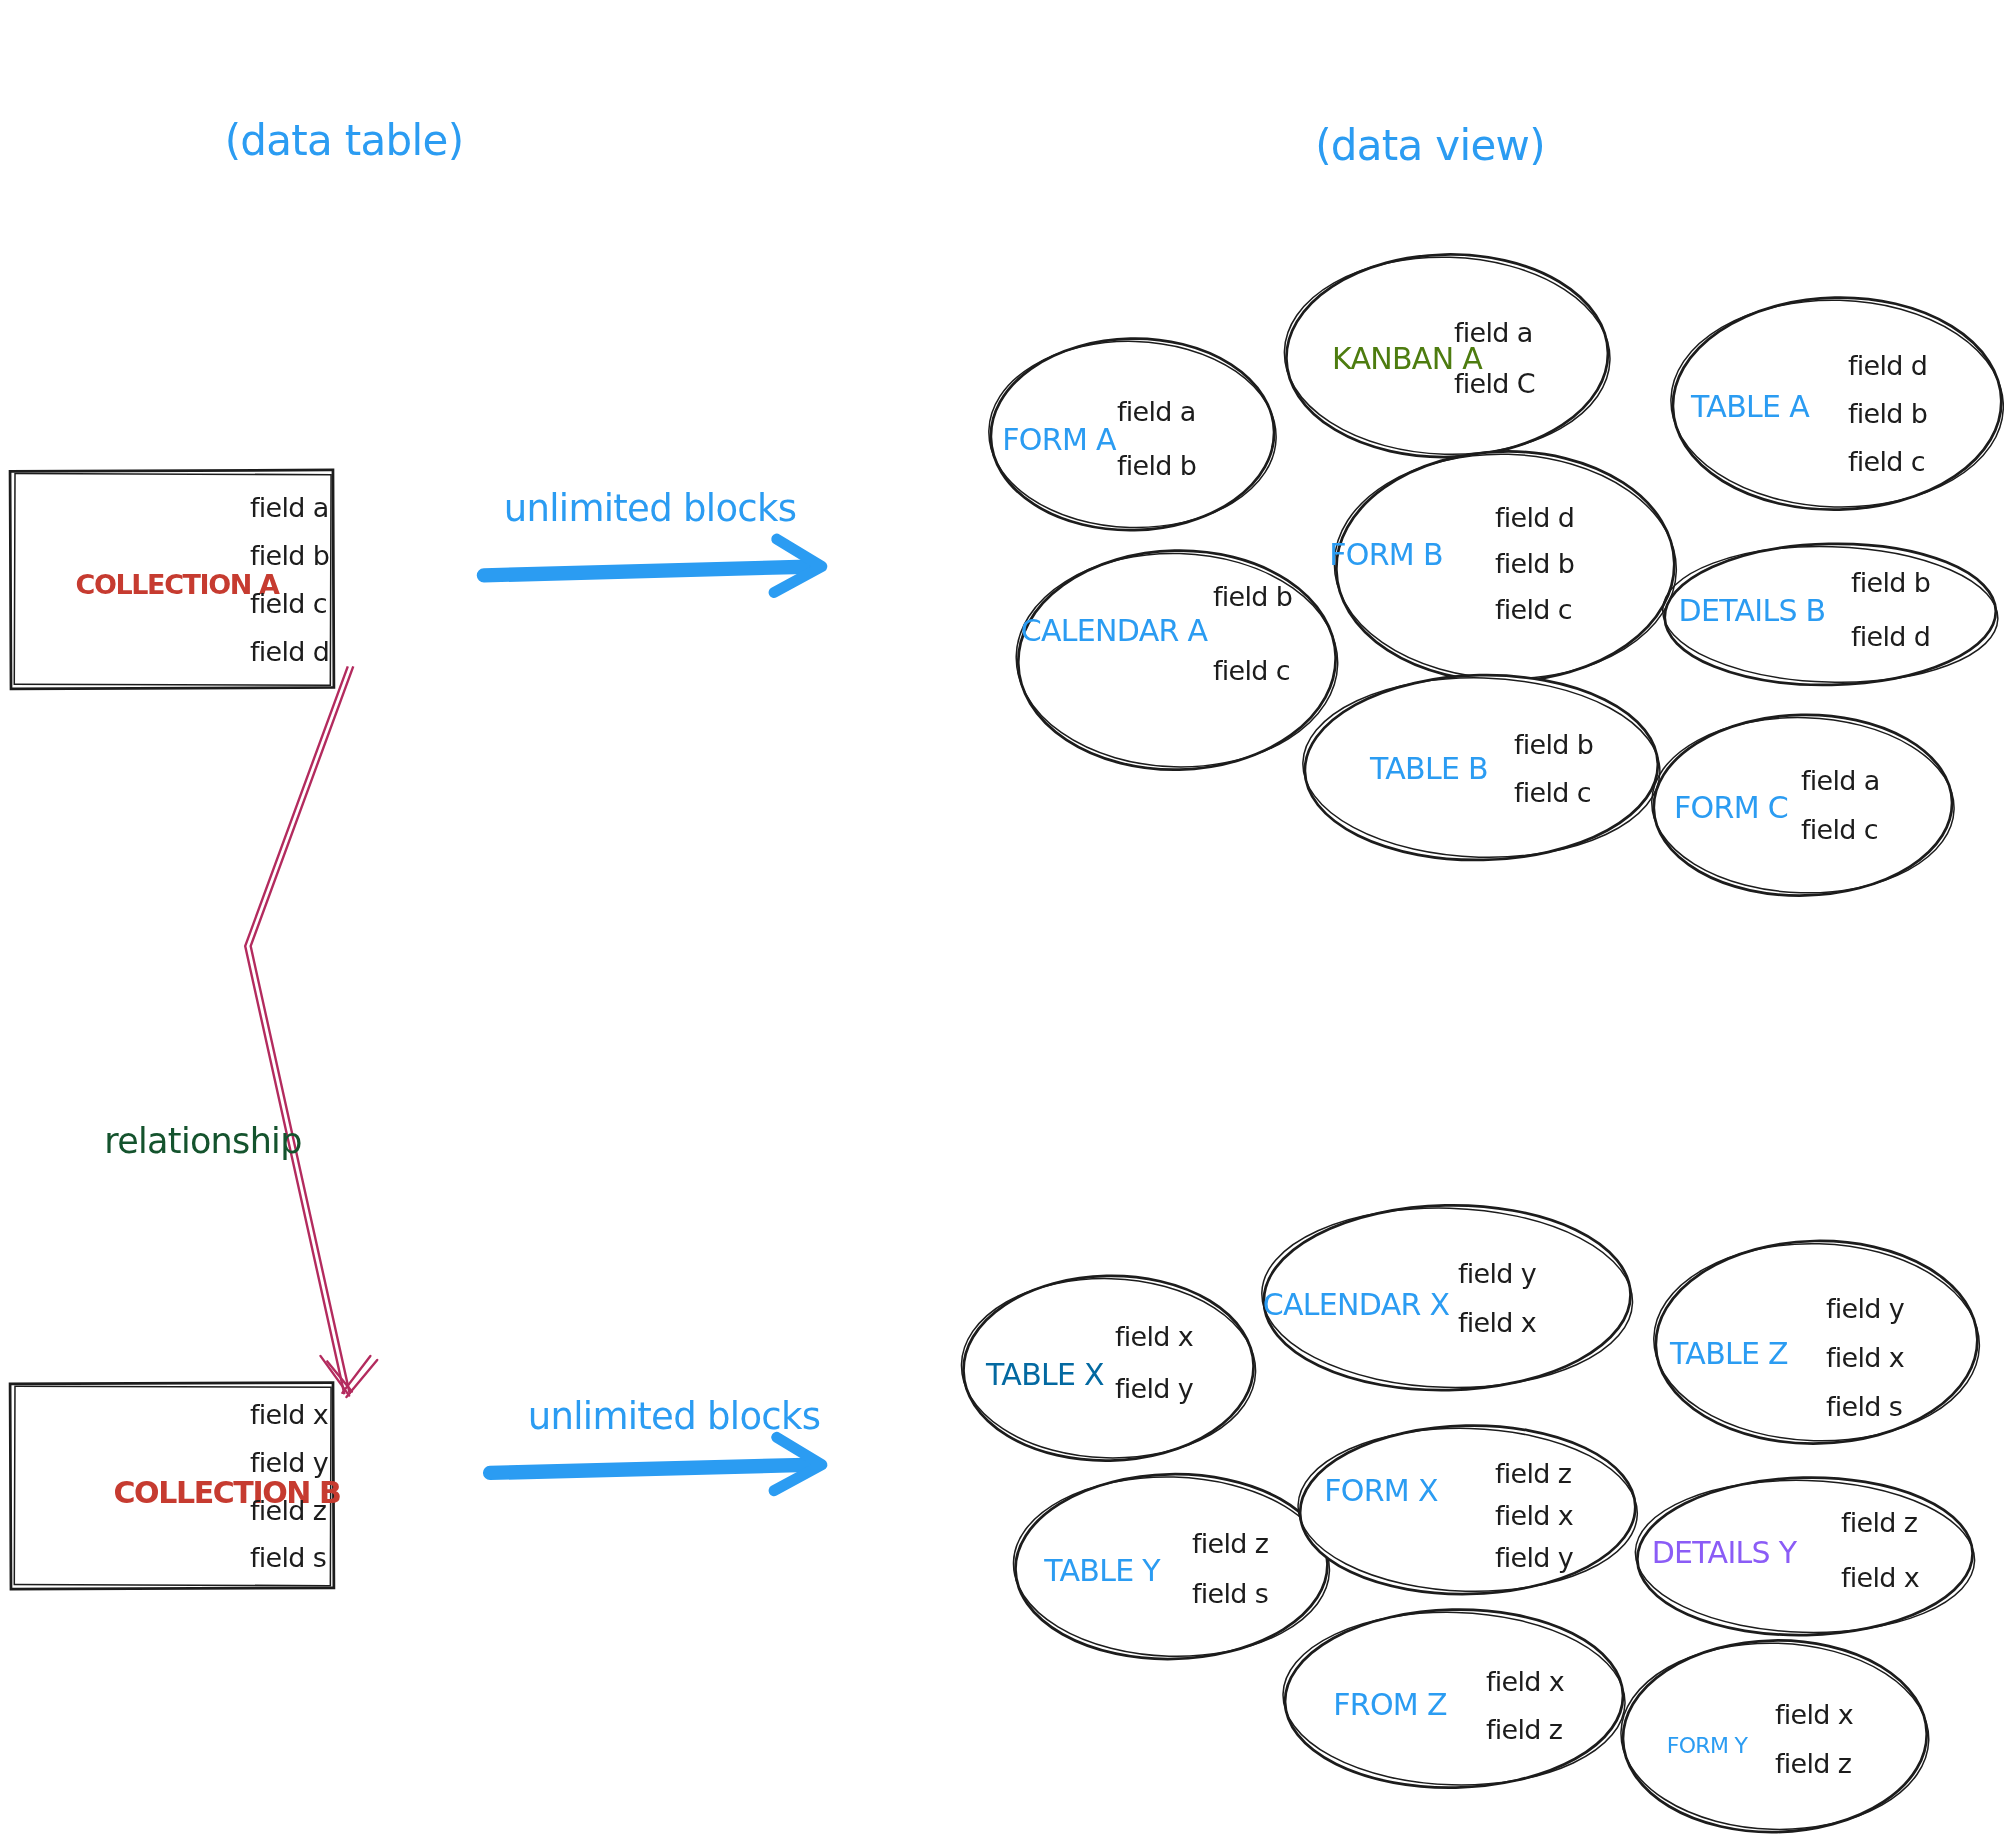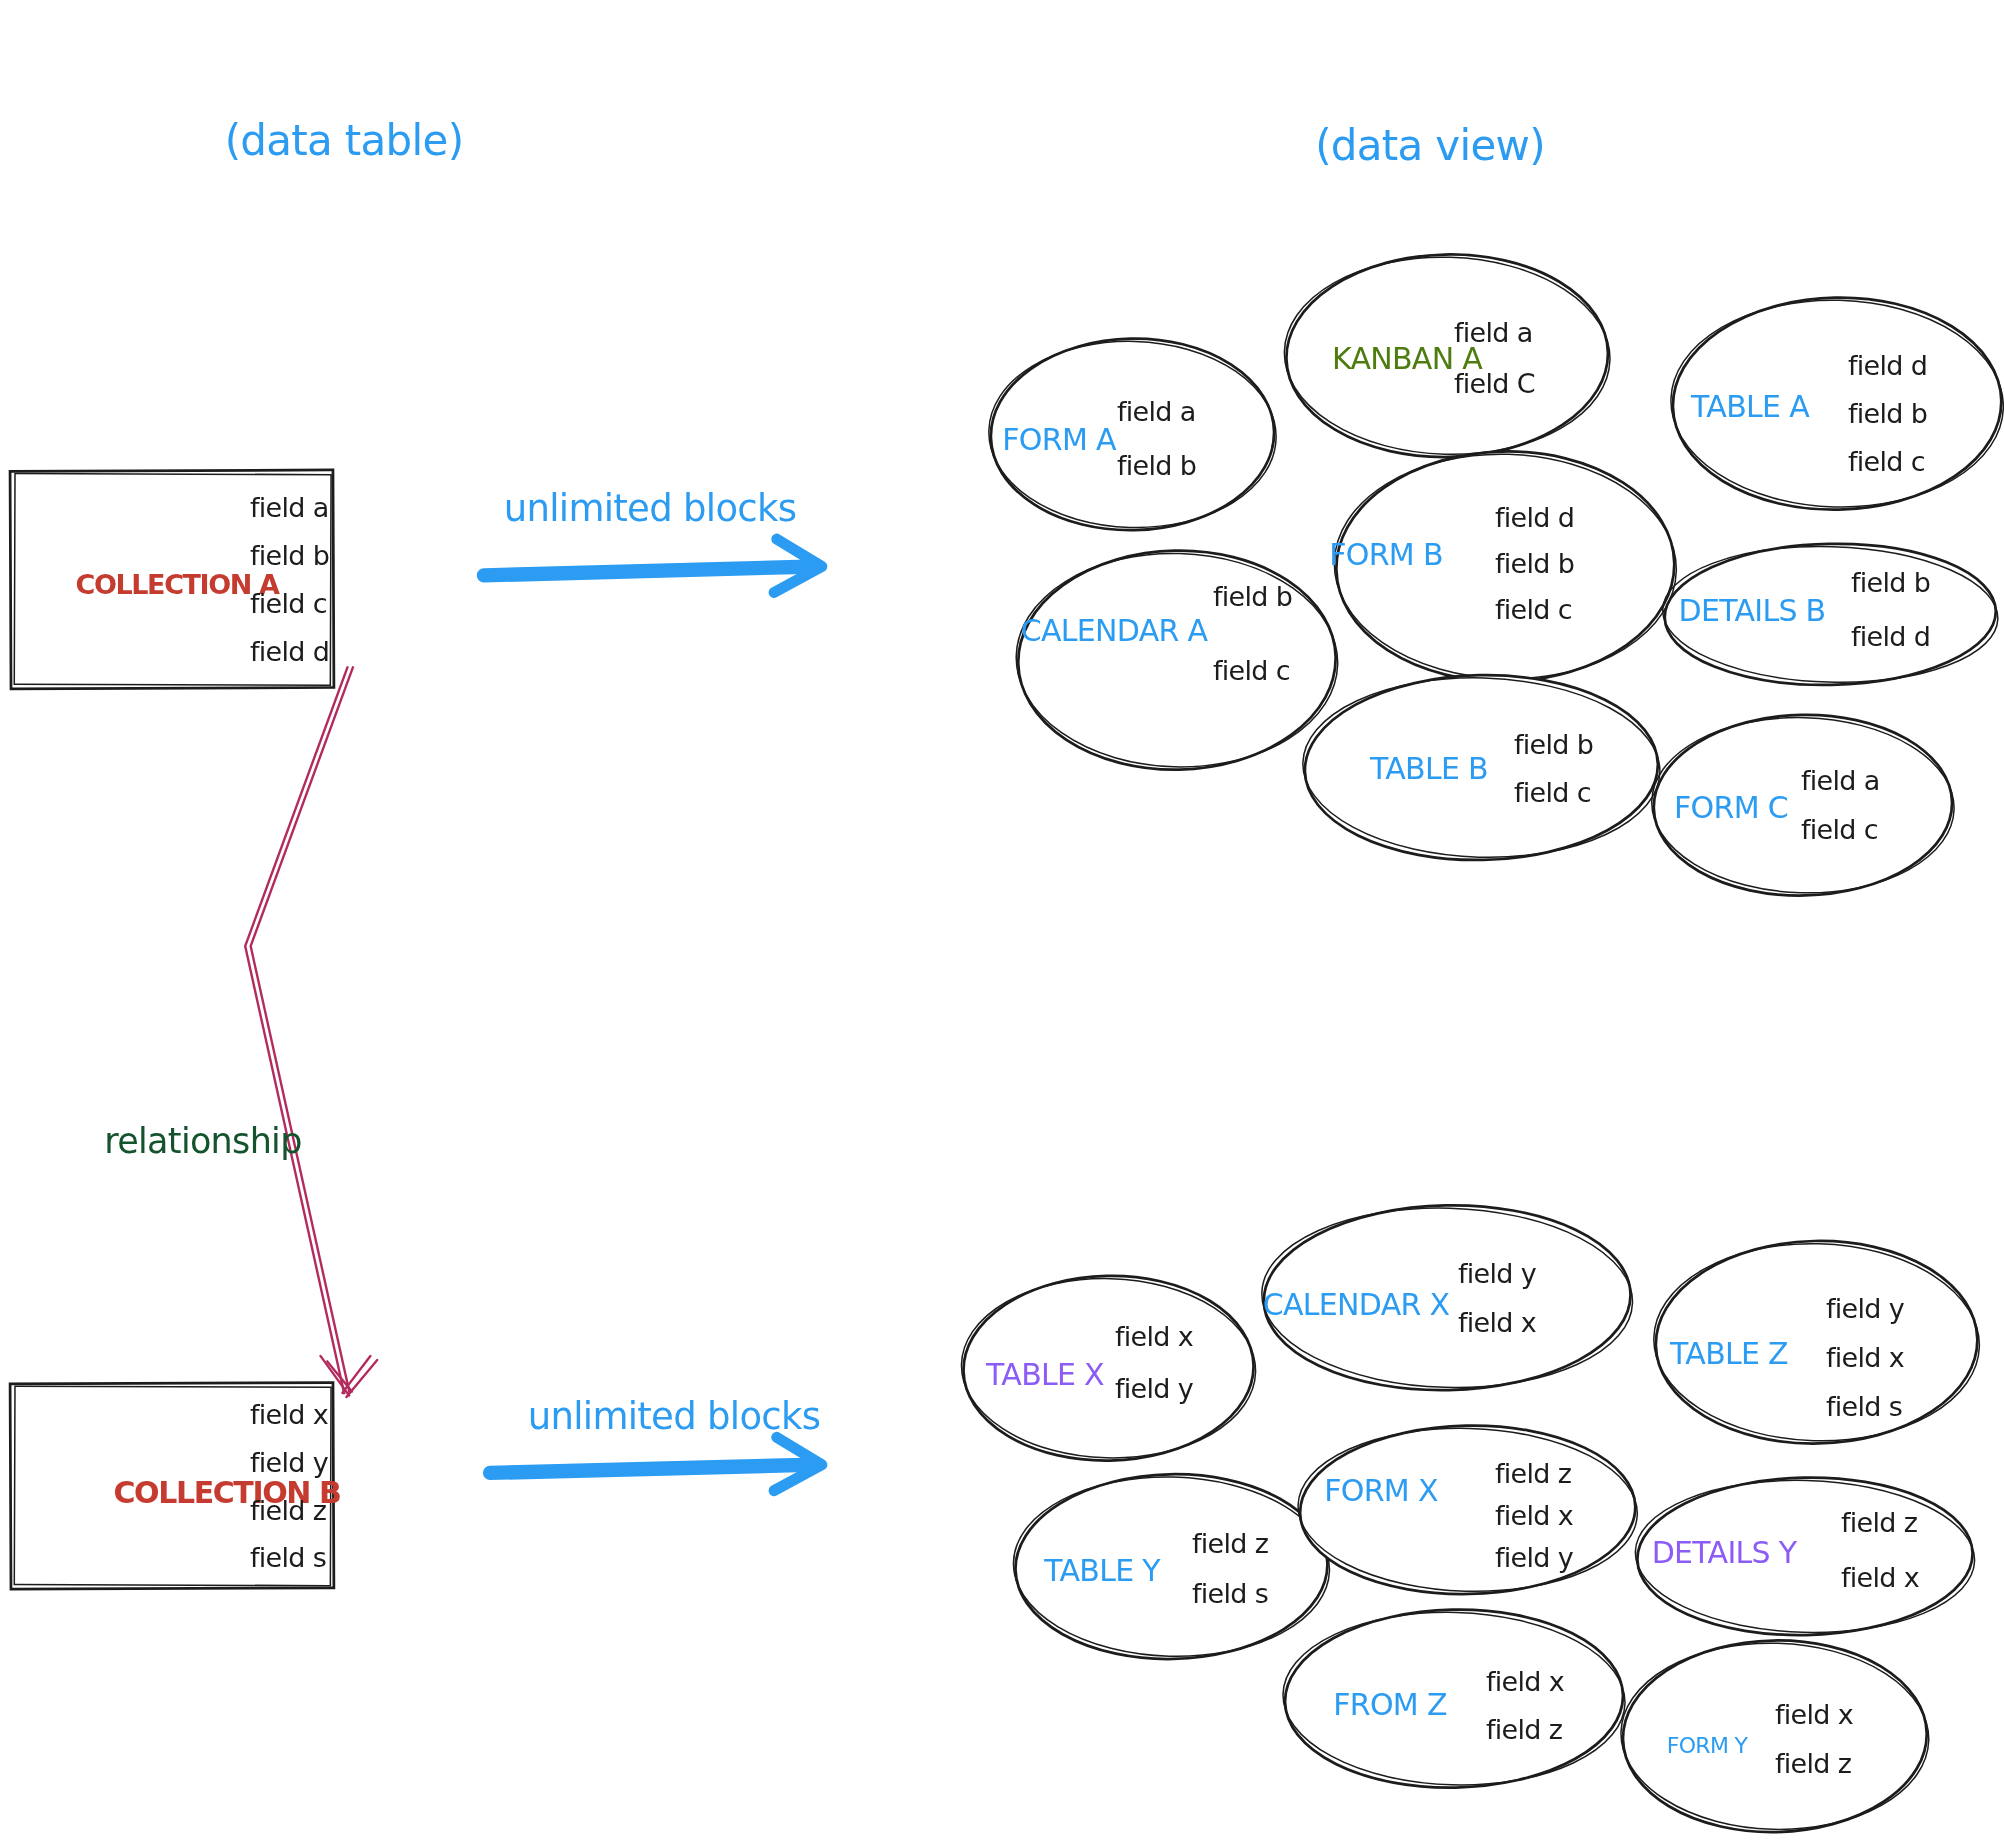--- a/index.html
+++ b/index.html
@@ -107,21 +107,21 @@
       <div class="txt-left field-text" style="left: 1495px; top: 609px; font-size: 27px; color: rgb(28, 28, 28);">field c</div>
       <div class="txt block-label" style="left: 1752px; top: 610px; font-size: 30px; color: rgb(43, 156, 242);">DETAILS B</div>
       <div class="txt-left field-text" style="left: 1851px; top: 582px; font-size: 27px; color: rgb(28, 28, 28);">field b</div>
       <div class="txt-left field-text" style="left: 1851px; top: 636px; font-size: 27px; color: rgb(28, 28, 28);">field d</div>
       <div class="txt block-label" style="left: 1429px; top: 768px; font-size: 30px; color: rgb(43, 156, 242);">TABLE B</div>
       <div class="txt-left field-text" style="left: 1514px; top: 744px; font-size: 27px; color: rgb(28, 28, 28);">field b</div>
       <div class="txt-left field-text" style="left: 1514px; top: 792px; font-size: 27px; color: rgb(28, 28, 28);">field c</div>
       <div class="txt block-label" style="left: 1731px; top: 807px; font-size: 30px; color: rgb(43, 156, 242);">FORM C</div>
       <div class="txt-left field-text" style="left: 1801px; top: 780px; font-size: 27px; color: rgb(28, 28, 28);">field a</div>
       <div class="txt-left field-text" style="left: 1801px; top: 829px; font-size: 27px; color: rgb(28, 28, 28);">field c</div>
-      <div class="txt block-label" style="left: 1045px; top: 1374px; font-size: 30px; color: #8b5cf6;">TABLE X</div>
+      <div class="txt block-label" style="left: 1045px; top: 1374px; font-size: 30px; color: #0369a1;">TABLE X</div>
       <div class="txt-left field-text" style="left: 1115px; top: 1336px; font-size: 27px; color: rgb(28, 28, 28);">field x</div>
       <div class="txt-left field-text" style="left: 1115px; top: 1388px; font-size: 27px; color: rgb(28, 28, 28);">field y</div>
       <div class="txt block-label" style="left: 1356px; top: 1304px; font-size: 30px; color: rgb(43, 156, 242);">CALENDAR X</div>
       <div class="txt-left field-text" style="left: 1458px; top: 1273px; font-size: 27px; color: rgb(28, 28, 28);">field y</div>
       <div class="txt-left field-text" style="left: 1458px; top: 1322px; font-size: 27px; color: rgb(28, 28, 28);">field x</div>
       <div class="txt block-label" style="left: 1729px; top: 1353px; font-size: 30px; color: rgb(43, 156, 242);">TABLE Z</div>
       <div class="txt-left field-text" style="left: 1826px; top: 1308px; font-size: 27px; color: rgb(28, 28, 28);">field y</div>
       <div class="txt-left field-text" style="left: 1826px; top: 1357px; font-size: 27px; color: rgb(28, 28, 28);">field x</div>
       <div class="txt-left field-text" style="left: 1826px; top: 1406px; font-size: 27px; color: rgb(28, 28, 28);">field s</div>
       <div class="txt block-label" style="left: 1102px; top: 1570px; font-size: 30px; color: rgb(43, 156, 242);">TABLE Y</div>

